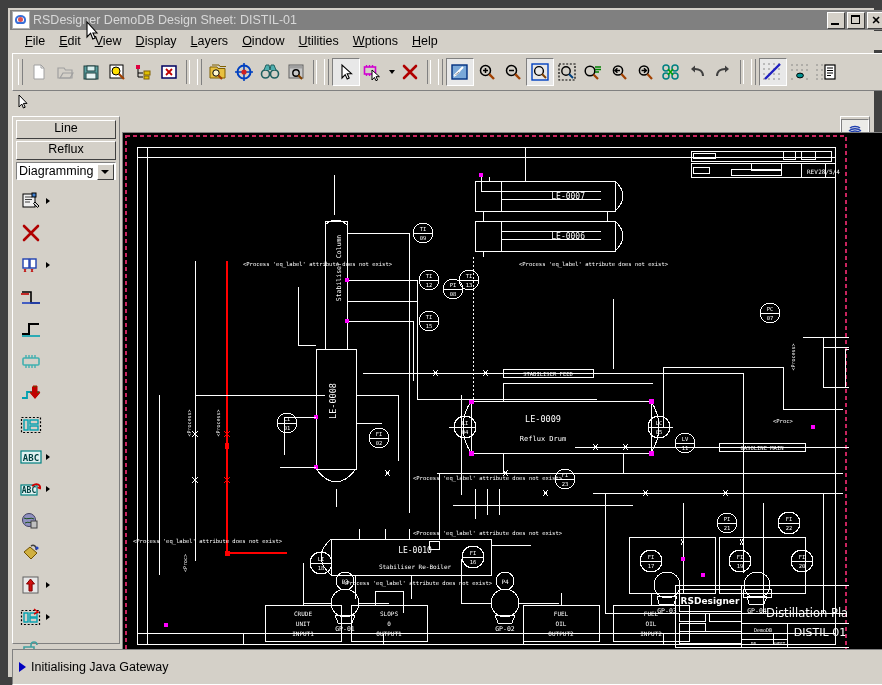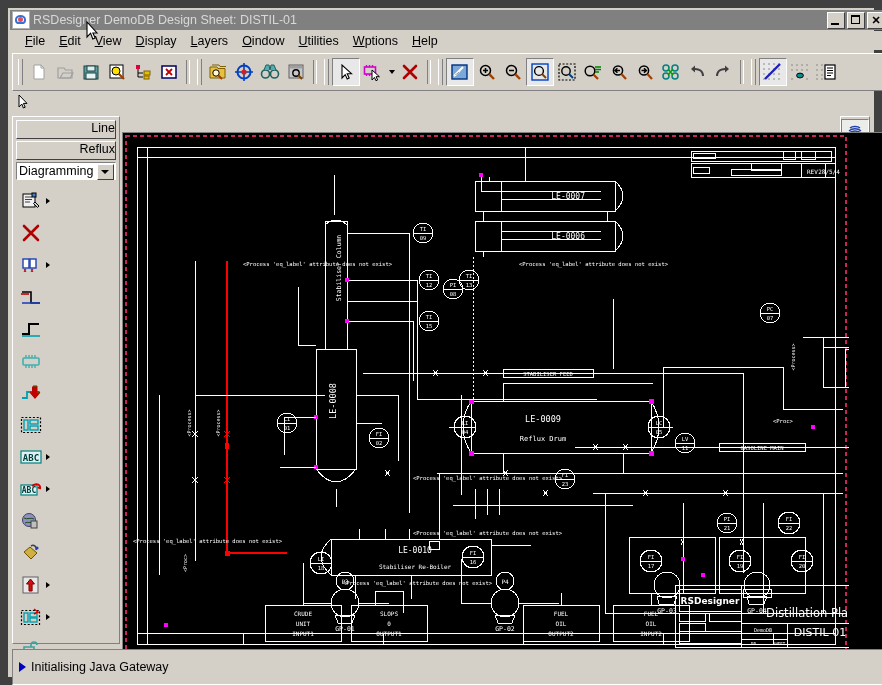--- a/index.html
+++ b/index.html
@@ -71,21 +71,21 @@
   .leftpanel{
     position:absolute;left:4px;top:108px;width:108px;height:528px;
     background:#d4d0c8;
     border-top:1px solid #fff;border-left:1px solid #fff;
     border-right:1px solid #808080;border-bottom:1px solid #808080;
     box-sizing:border-box;padding:3px 3px 0 3px;
   }
   .lp-btn{height:17px;margin-bottom:2px;background:#d4d0c8;
     border-top:1px solid #fff;border-left:1px solid #fff;
     border-right:1px solid #404040;border-bottom:1px solid #404040;
-    font-size:12.5px;line-height:15px;text-align:right;cursor:default;}
+    font-size:12.5px;line-height:15px;text-align:center;cursor:default;}
   .lp-combo{height:18px;background:#fff;position:relative;margin-bottom:5px;
     border-top:1px solid #808080;border-left:1px solid #808080;
     border-right:1px solid #fff;border-bottom:1px solid #fff;
     box-sizing:border-box;padding-left:20px;}
   .lp-combo .lab{position:absolute;left:2px;top:1px;font-size:12.5px;}
   .lp-combo .btn{position:absolute;right:1px;top:1px;width:15px;height:14px;background:#d4d0c8;
     border-top:1px solid #fff;border-left:1px solid #fff;
     border-right:1px solid #404040;border-bottom:1px solid #404040;}
   .lp-combo .btn::after{content:"";position:absolute;left:3px;top:5px;
     border-left:4px solid transparent;border-right:4px solid transparent;border-top:4px solid #000;}

